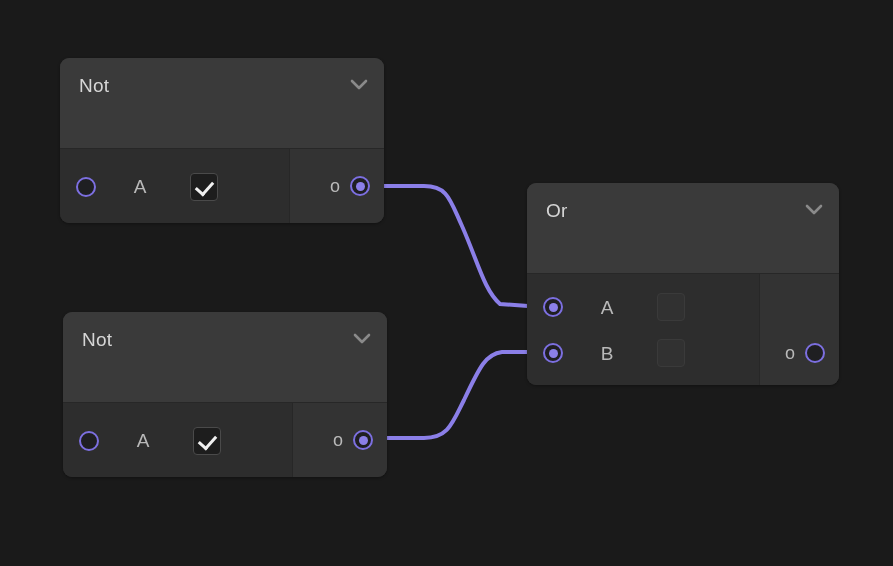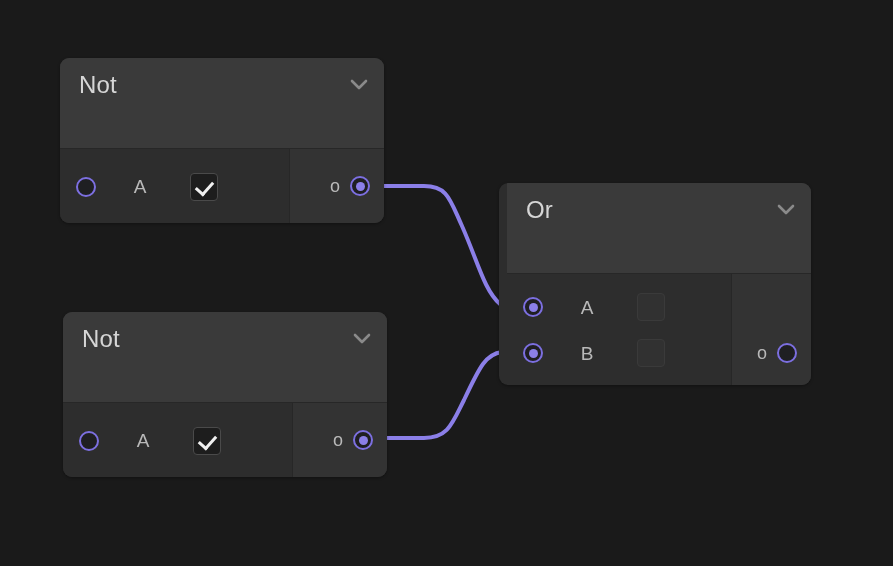--- a/index.html
+++ b/index.html
@@ -54,21 +54,21 @@
   .node-header {
     background: #3a3a3a;
     height: 54px;
     display: flex;
     align-items: center;
     justify-content: space-between;
     padding: 0 16px 0 19px;
   }
   .node-title {
     color: #d6d6d6;
-    font-size: 24px;
+    font-size: 19px;
     font-weight: 400;
     letter-spacing: 0.2px;
     line-height: 1;
   }
 
   
   .node-headerpad {
     background: #3a3a3a;
     height: 36px;
   }
@@ -190,21 +190,21 @@
     display: flex;
     align-items: center;
     justify-content: center;
     width: 72px;
     flex: 0 0 72px;
   }
 
   
   #node-not-1 { left: 60px;  top: 58px;  width: 324px; }
   #node-not-2 { left: 63px;  top: 312px; width: 324px; }
-  #node-or    { left: 499px; top: 183px; width: 312px; padding-left: 8px; }
+  #node-or    { left: 527px; top: 183px; width: 312px; }
 
   #node-not-1 .io-outputs,
   #node-not-2 .io-outputs { width: 95px; flex: 0 0 95px; }
   #node-or    .io-outputs { width: 80px;  flex: 0 0 80px; }
 
   #node-not-1 .node-body,
   #node-not-2 .node-body { height: 75px; }
   #node-or    .node-body { height: 112px; }
 
   #node-not-1 .io-row,

